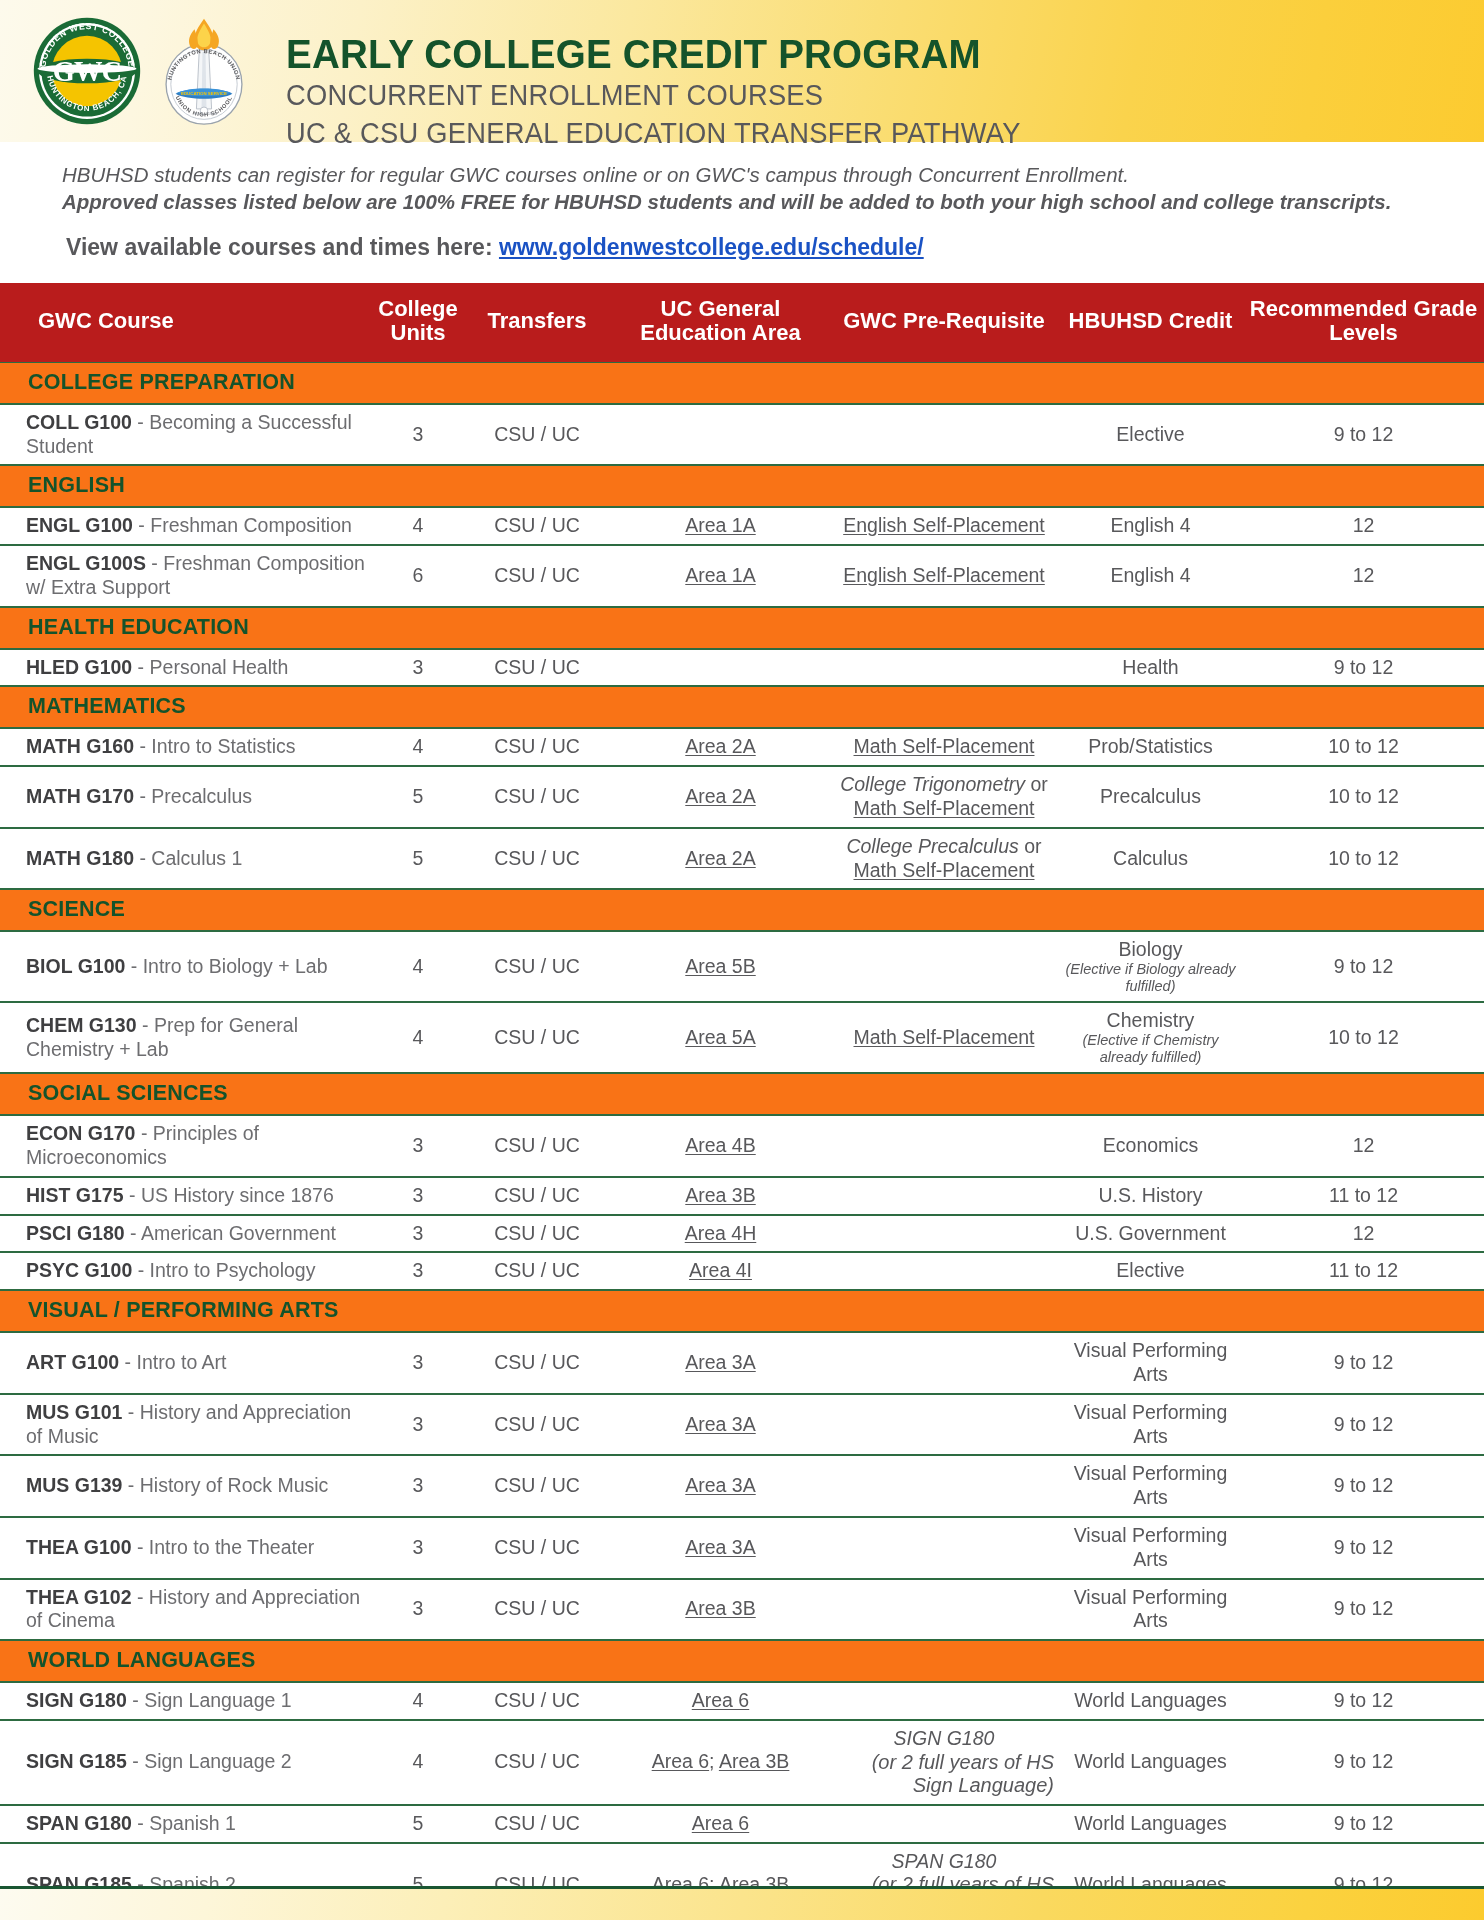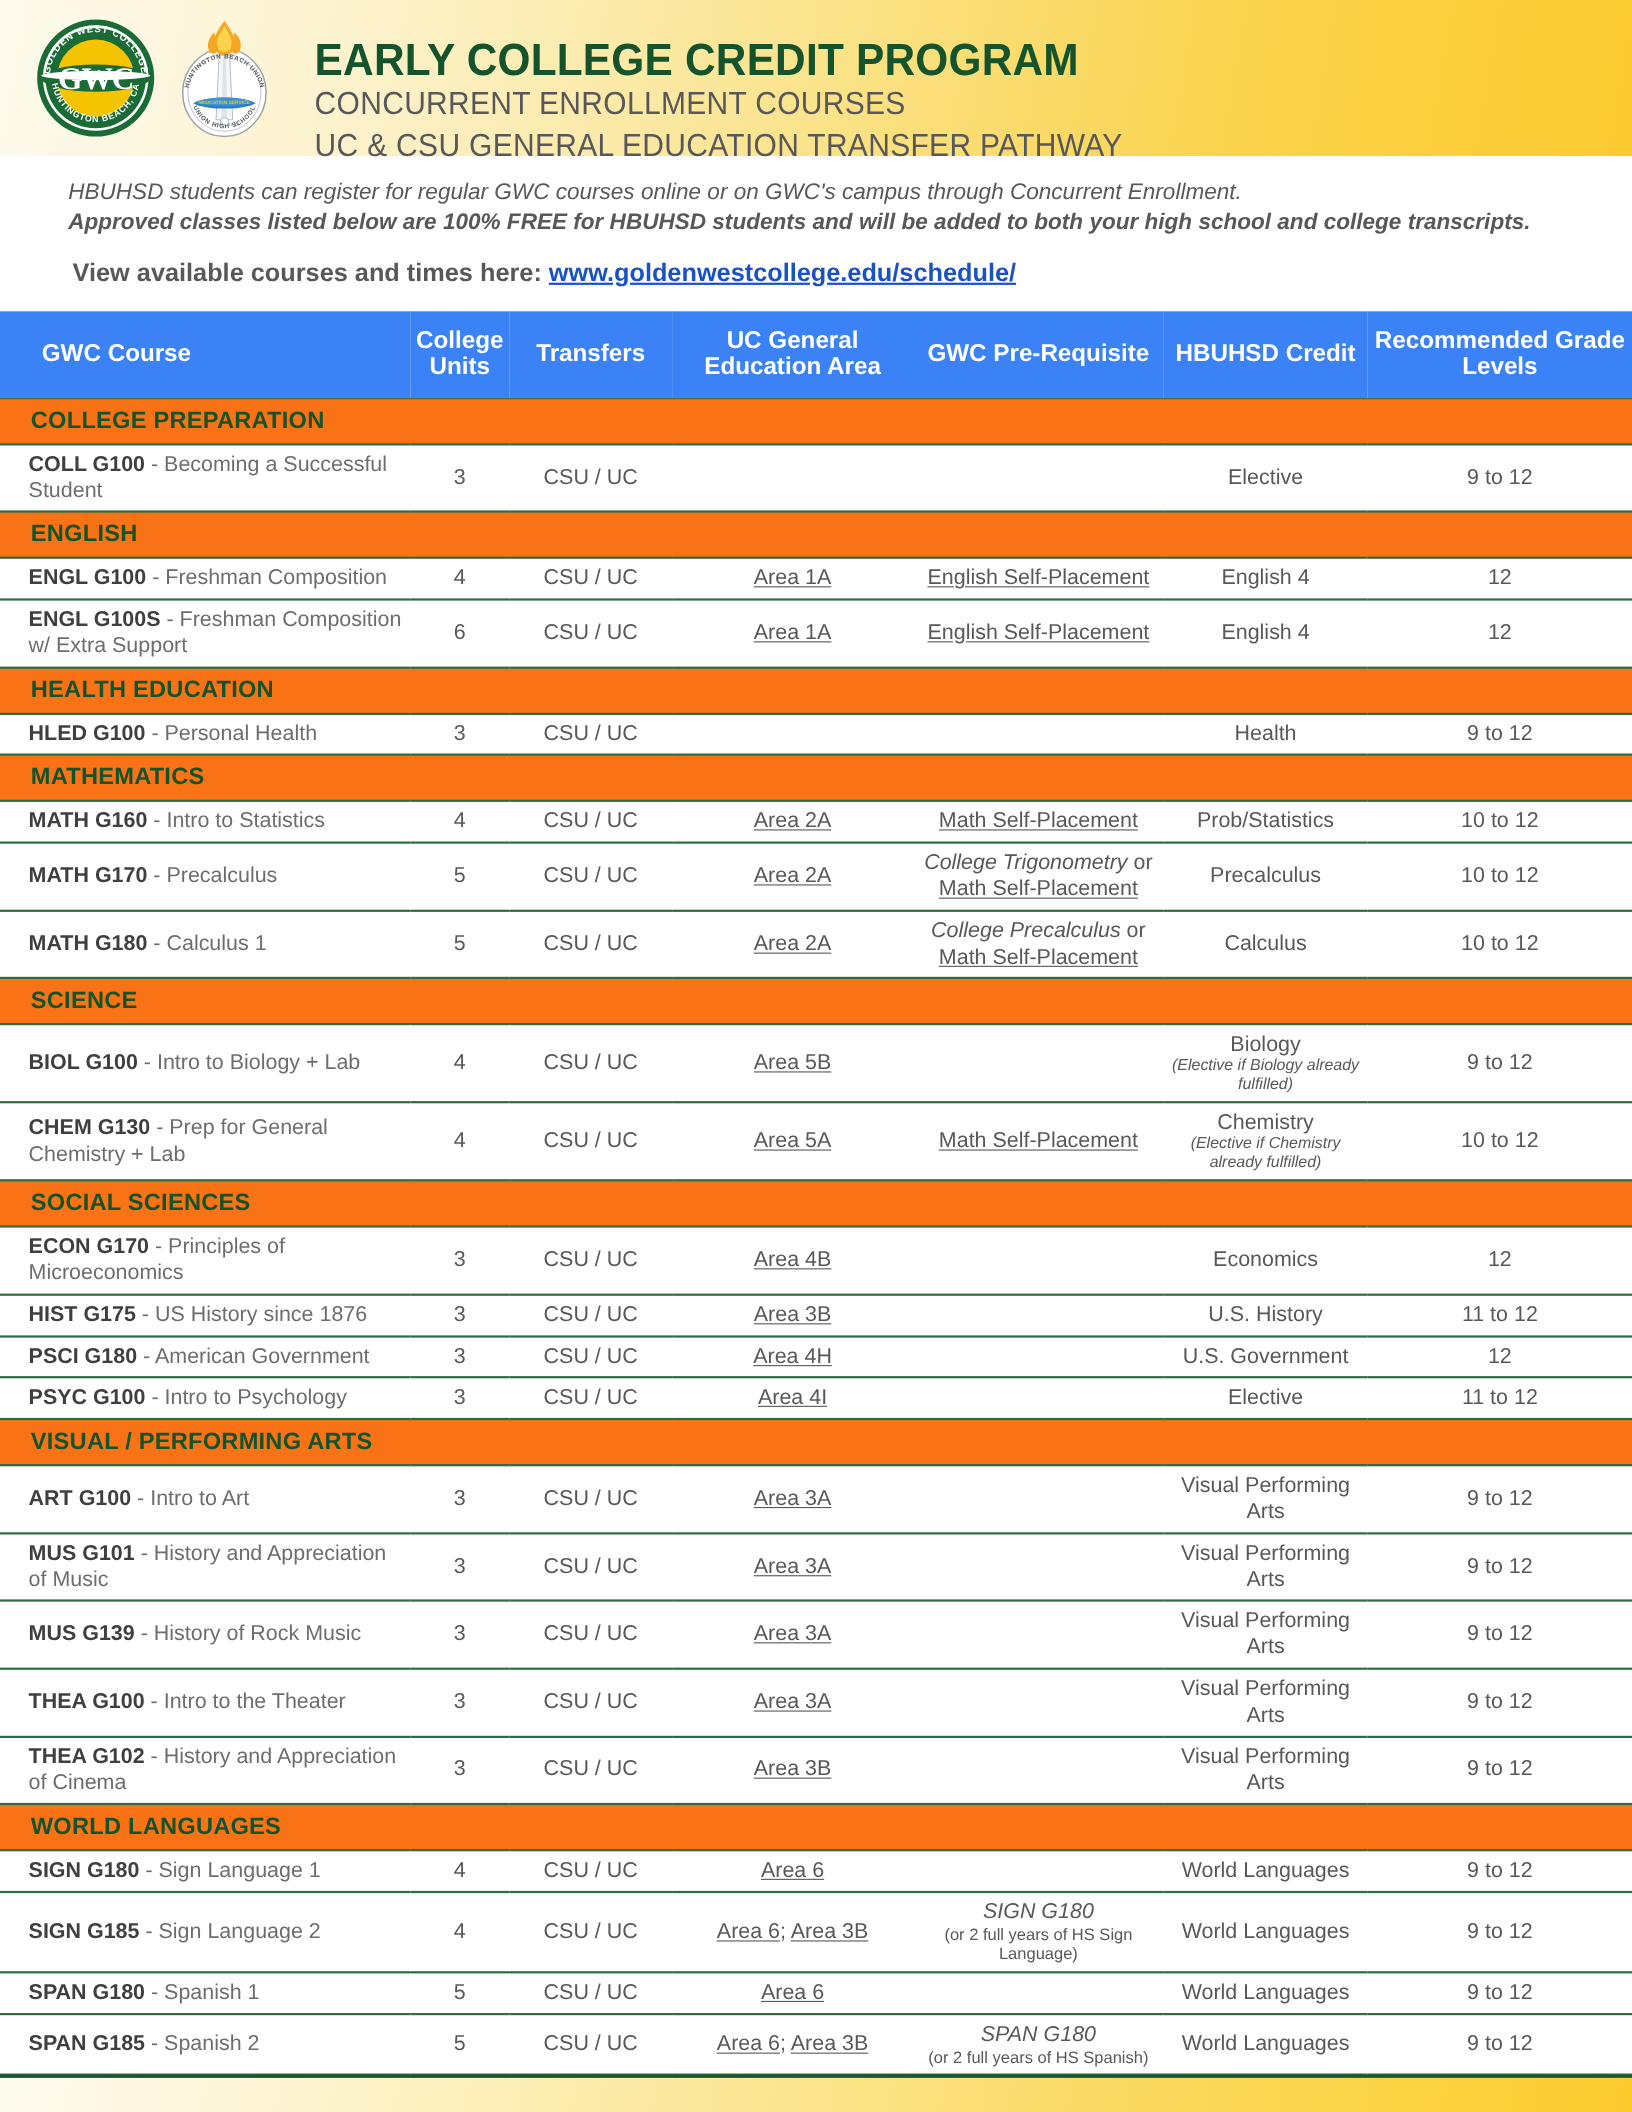--- a/index.html
+++ b/index.html
@@ -95,21 +95,21 @@
   }
   table.courses col.c0 { width: 373px; }
   table.courses col.c1 { width: 90px; }
   table.courses col.c2 { width: 148px; }
   table.courses col.c3 { width: 219px; }
   table.courses col.c4 { width: 228px; }
   table.courses col.c5 { width: 185px; }
   table.courses col.c6 { width: 241px; }
 
   thead th {
-    background: #3b82f6;
+    background: #b91c1c;
     color: #ffffff;
     font-size: 22px;
     font-weight: bold;
     text-align: center;
     padding: 14px 4px 16px 4px;
     line-height: 1.12;
     vertical-align: middle;
     height: 72px;
   }
   thead th.course-head { text-align: left; padding-left: 38px; }
@@ -148,22 +148,24 @@
   .note-small {
     display: block;
     font-size: 14.5px;
     font-style: italic;
     line-height: 1.18;
     margin-top: -1px;
   }
   .prereq-block { line-height: 1.22; }
   .prereq-sub {
     display: block;
-    font-size: 15px;
+    font-size: 20px;
+    font-style: italic;
     line-height: 1.18;
+    text-align: right;
   }
   .prereq-top { font-style: italic; font-size: 19.5px; }
 
   
   .footer-bar {
     position: absolute;
     left: 0;
     bottom: 0;
     width: 1484px;
     height: 34px;

